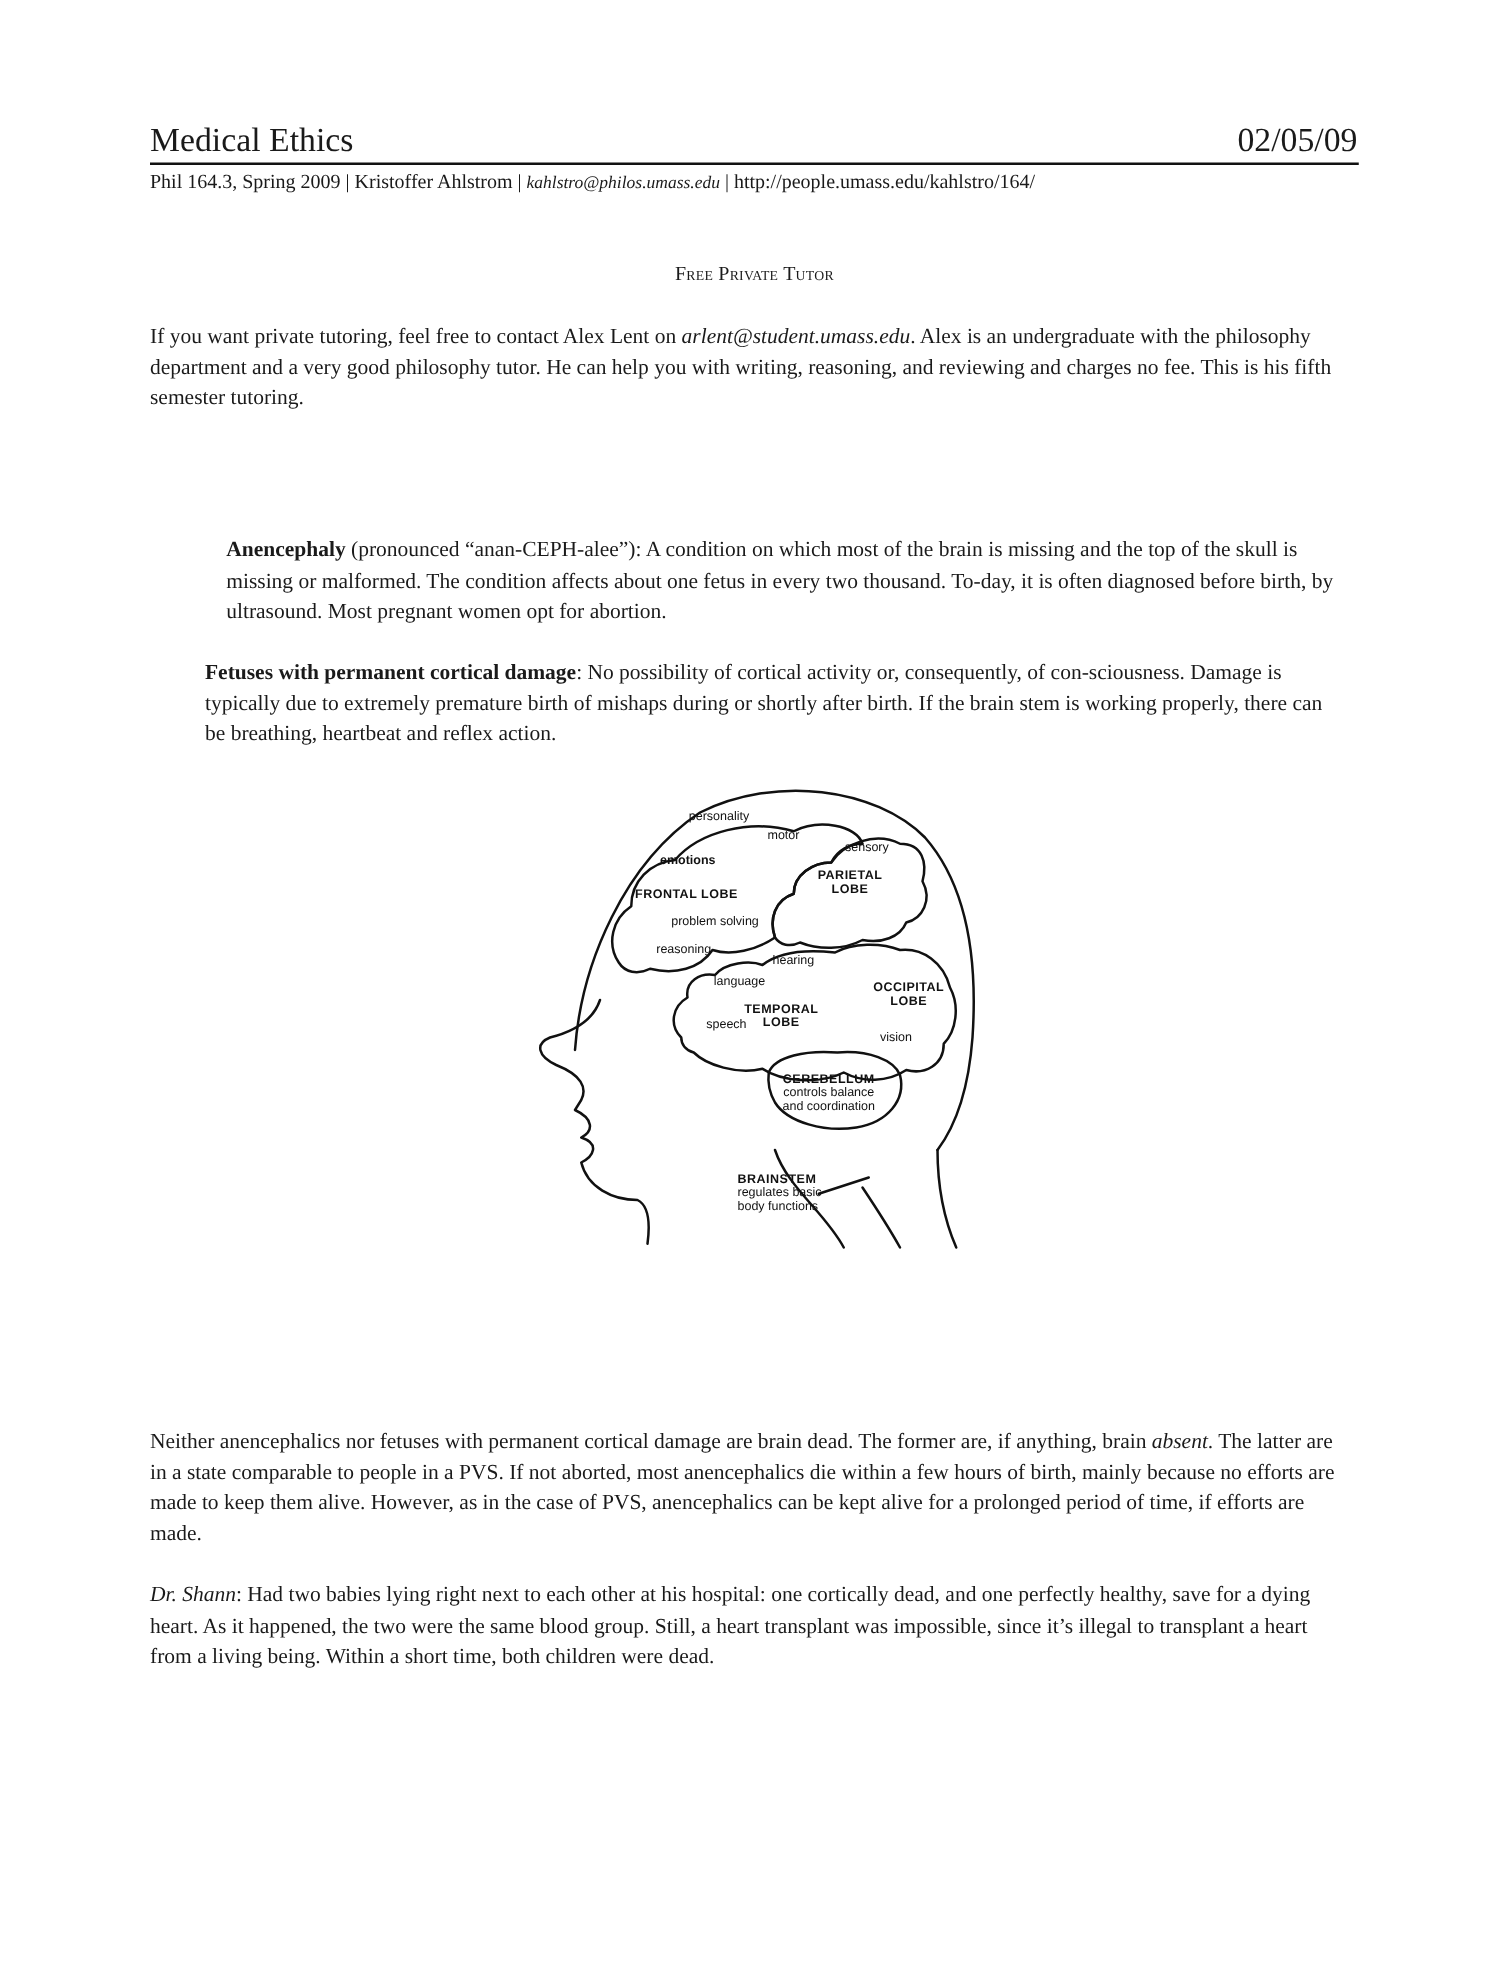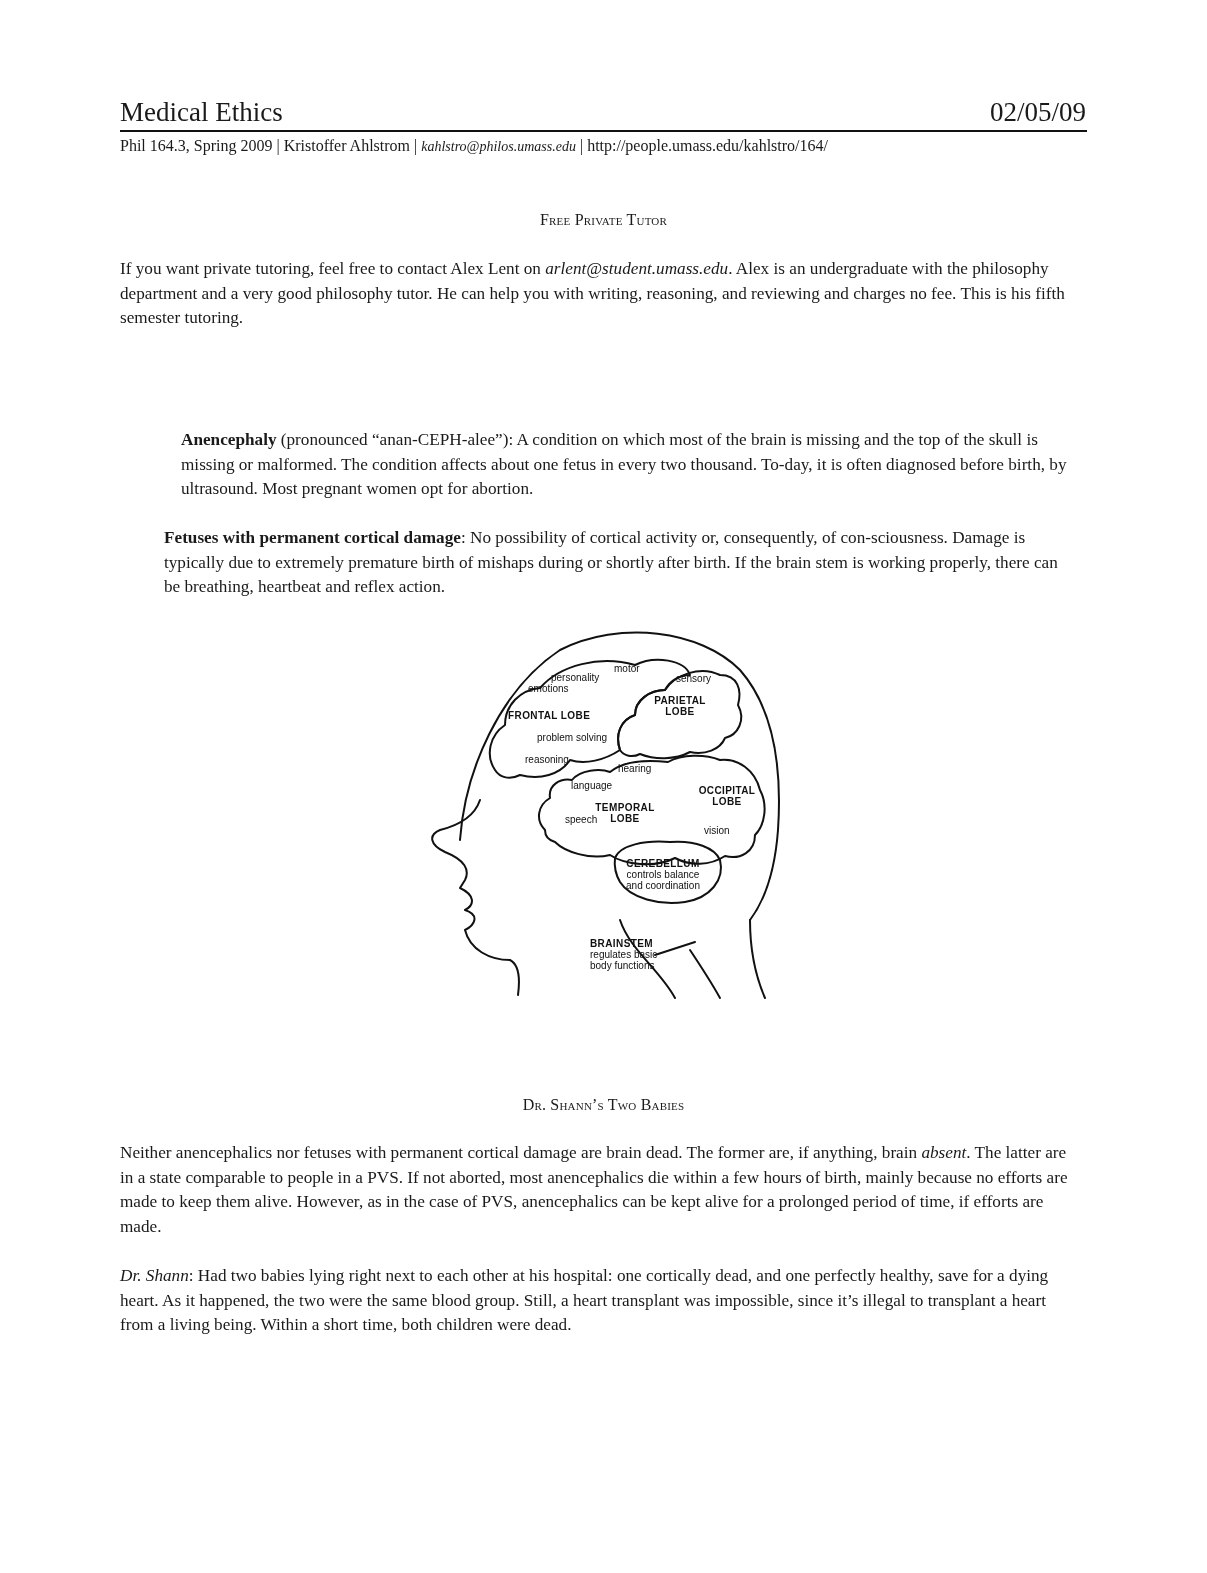--- a/index.html
+++ b/index.html
@@ -59,24 +59,24 @@
 
         <path d="M200,130 C195,115 200,100 215,95 C215,80 230,70 245,70 C255,55 280,45 300,55 C318,55 322,70 318,85 C326,100 318,115 305,118 C300,130 285,135 270,132 C255,140 235,140 220,134 C212,138 204,136 200,130 Z"></path>
 
         <path d="M125,210 C115,200 118,185 130,178 C128,165 140,158 152,160 C160,150 180,148 190,152 C205,140 230,140 248,142 C262,134 285,134 300,140 C318,138 335,150 340,170 C348,185 345,205 335,215 C335,232 320,240 305,236 C290,246 270,246 255,238 C235,248 205,245 190,235 C170,240 145,232 135,222 C128,220 125,215 125,210 Z"></path>
 
         <path d="M195,238 C200,225 225,220 250,222 C275,220 295,228 300,240 C305,260 290,278 265,282 C240,286 210,278 200,262 C196,255 194,246 195,238 Z"></path>
 
         <path d="M235,335 L275,322"></path>
       </g>
     </svg>
-    <div class="fig-label" style="left:115px; top:52px;padding-left:16px;">personality</div>
+    <div class="fig-label" style="left:115px; top:28px;padding-left:16px;">personality</div>
     <div class="fig-label" style="left:194px; top:43px;">motor</div>
     <div class="fig-label" style="left:256px; top:53px;">sensory</div>
-    <div class="fig-label" style="left:108px; top:63px;">emotions</div>
+    <div class="fig-label" style="left:108px; top:63px;font-weight:bold;">emotions</div>
     <div class="fig-label bold" style="left:88px; top:90px;">FRONTAL LOBE</div>
     <div class="fig-label bold" style="left:230px; top:75px; width:60px;">
         <div>PARIETAL</div>
         <div>LOBE</div>
       </div>
     <div class="fig-label" style="left:88px; top:112px;padding-left:29px;">problem solving</div>
     <div class="fig-label" style="left:105px; top:134px;">reasoning</div>
     <div class="fig-label" style="left:198px; top:143px;">hearing</div>
     <div class="fig-label" style="left:151px; top:160px;">language</div>
     <div class="fig-label bold" style="left:272px; top:165px; width:70px;">
@@ -95,17 +95,16 @@
         <div style="font-weight:normal; letter-spacing:0;">and coordination</div>
       </div>
     <div class="fig-label" style="left:170px; top:318px; width:80px;">
         <div style="font-weight:bold; letter-spacing:0.4px;">BRAINSTEM</div>
         <div>regulates basic</div>
         <div>body functions</div>
       </div>
   </div>
 
 
-  <div class="sec-title" style="top:1095px;">Dr. Shann’s Two Babies</div>
   <div class="para" style="left:120px; top:1141px; width:955px;"><span>Neither anencephalics nor fetuses with permanent cortical damage are brain dead. The former are, if anything, brain </span><i>absent</i><span>. The latter are in a state comparable to people in a PVS. If not aborted, most anencephalics die within a few hours of birth, mainly because no efforts are made to keep them alive. However, as in the case of PVS, anencephalics can be kept alive for a prolonged period of time, if efforts are made.</span></div>
   <div class="para" style="left:120px; top:1264px; width:955px;"><i>Dr. Shann</i><span>: Had two babies lying right next to each other at his hospital: one cortically dead, and one perfectly healthy, save for a dying heart. As it happened, the two were the same blood group. Still, a heart transplant was impossible, since it’s illegal to transplant a heart from a living being. Within a short time, both children were dead.</span></div>
 
 </div>
 
 </body></html>

